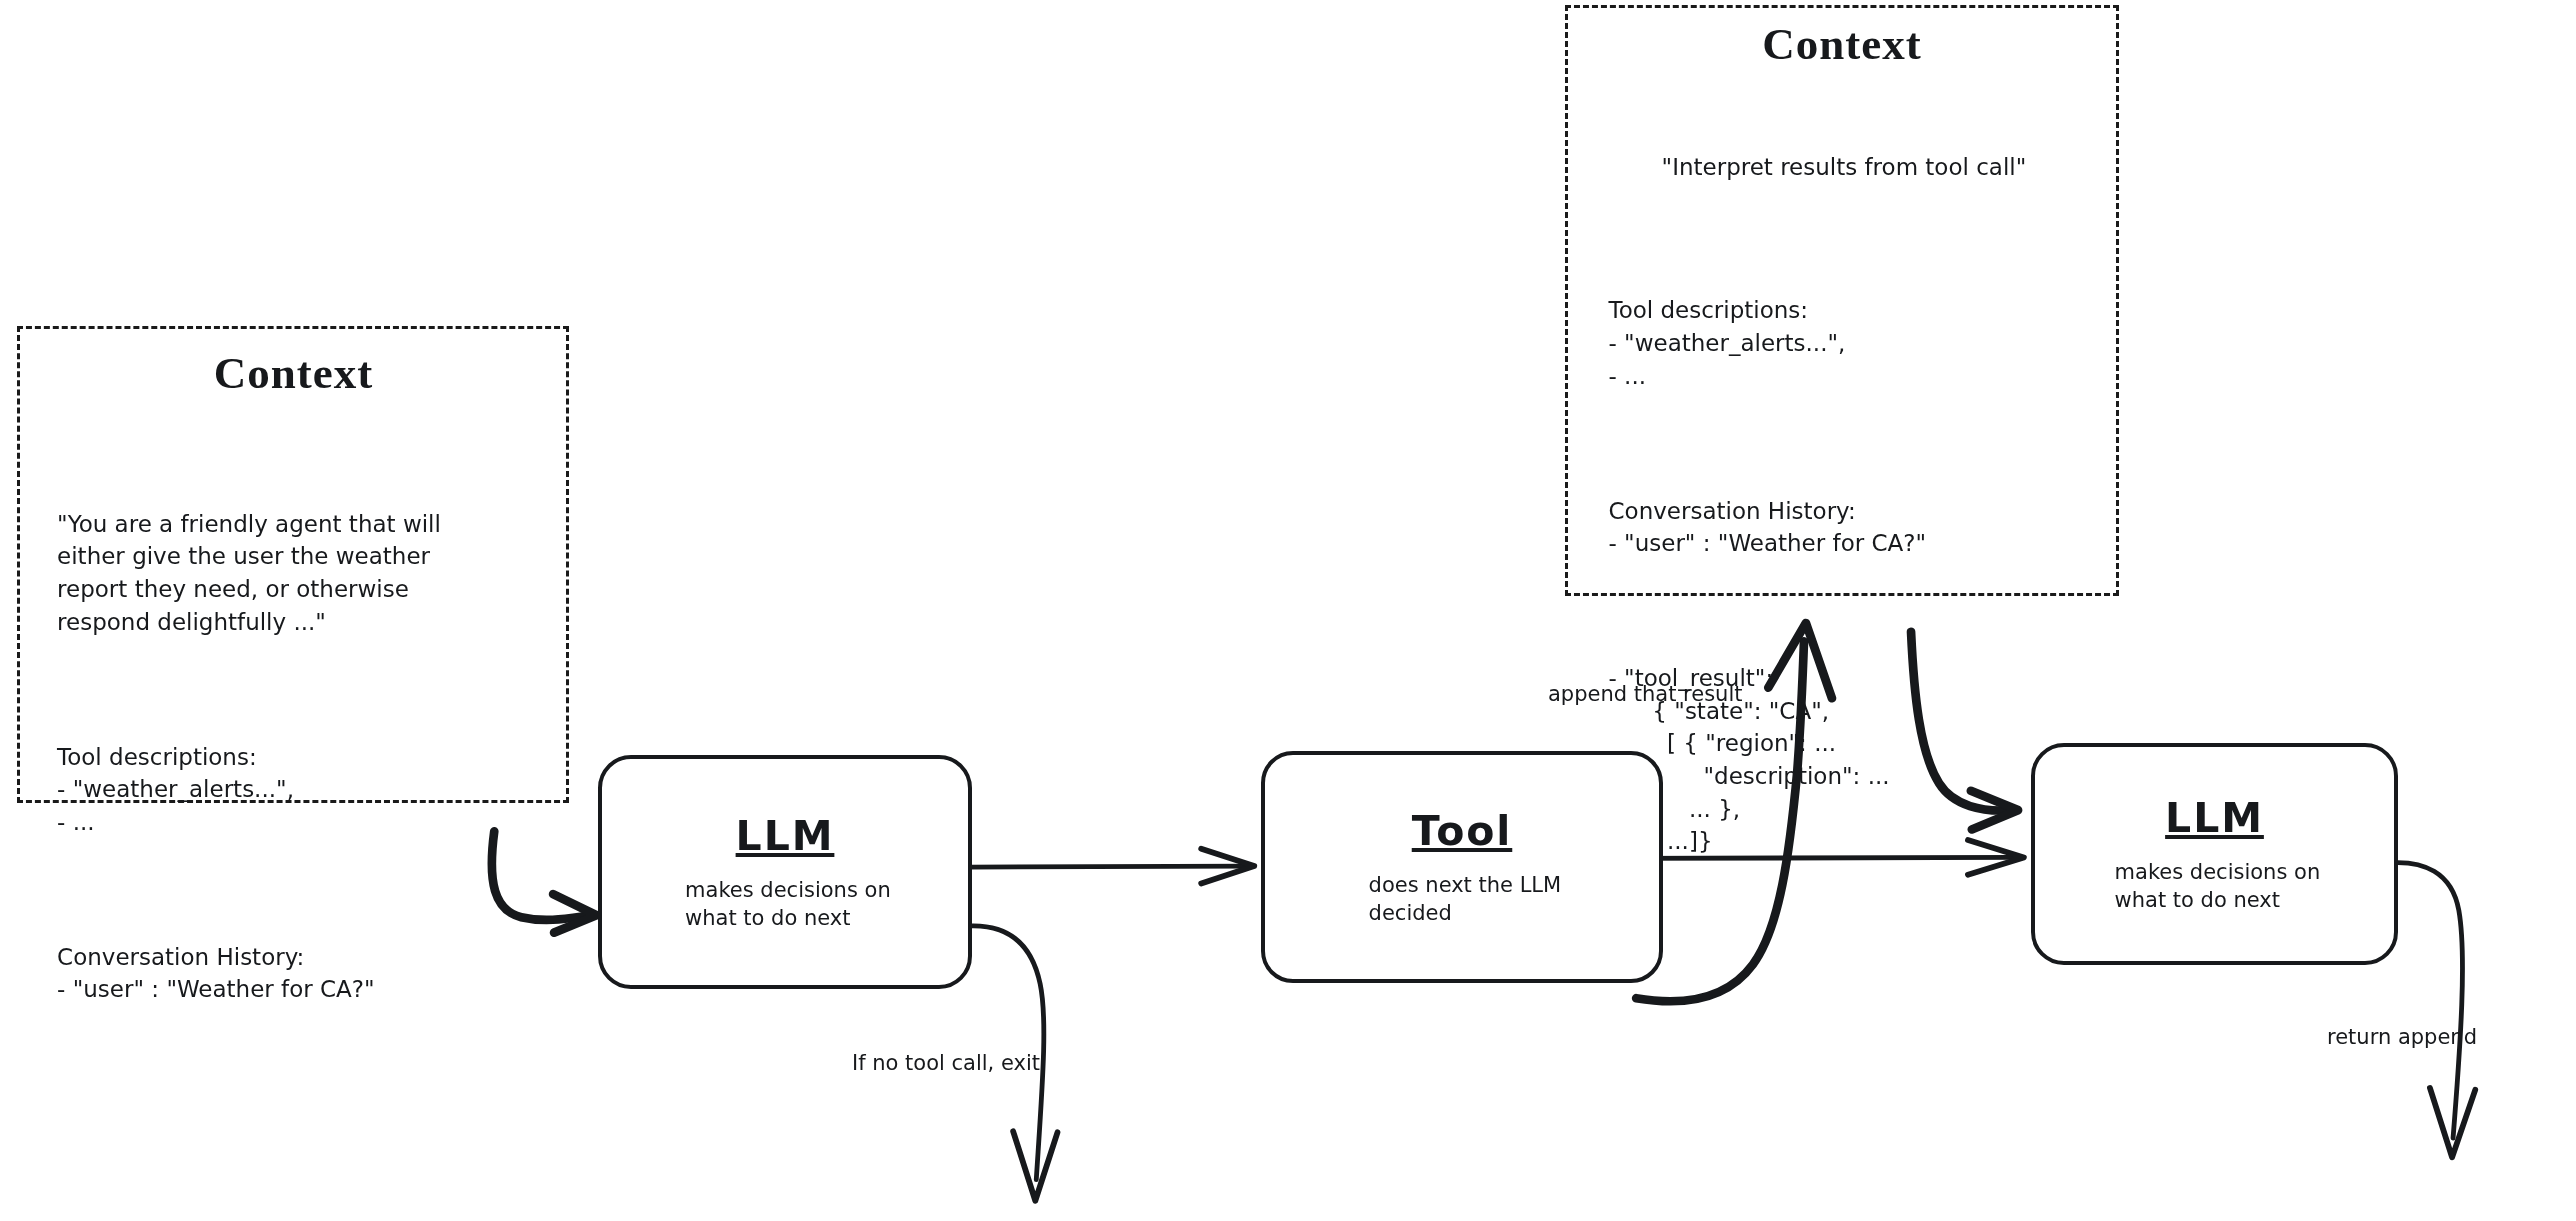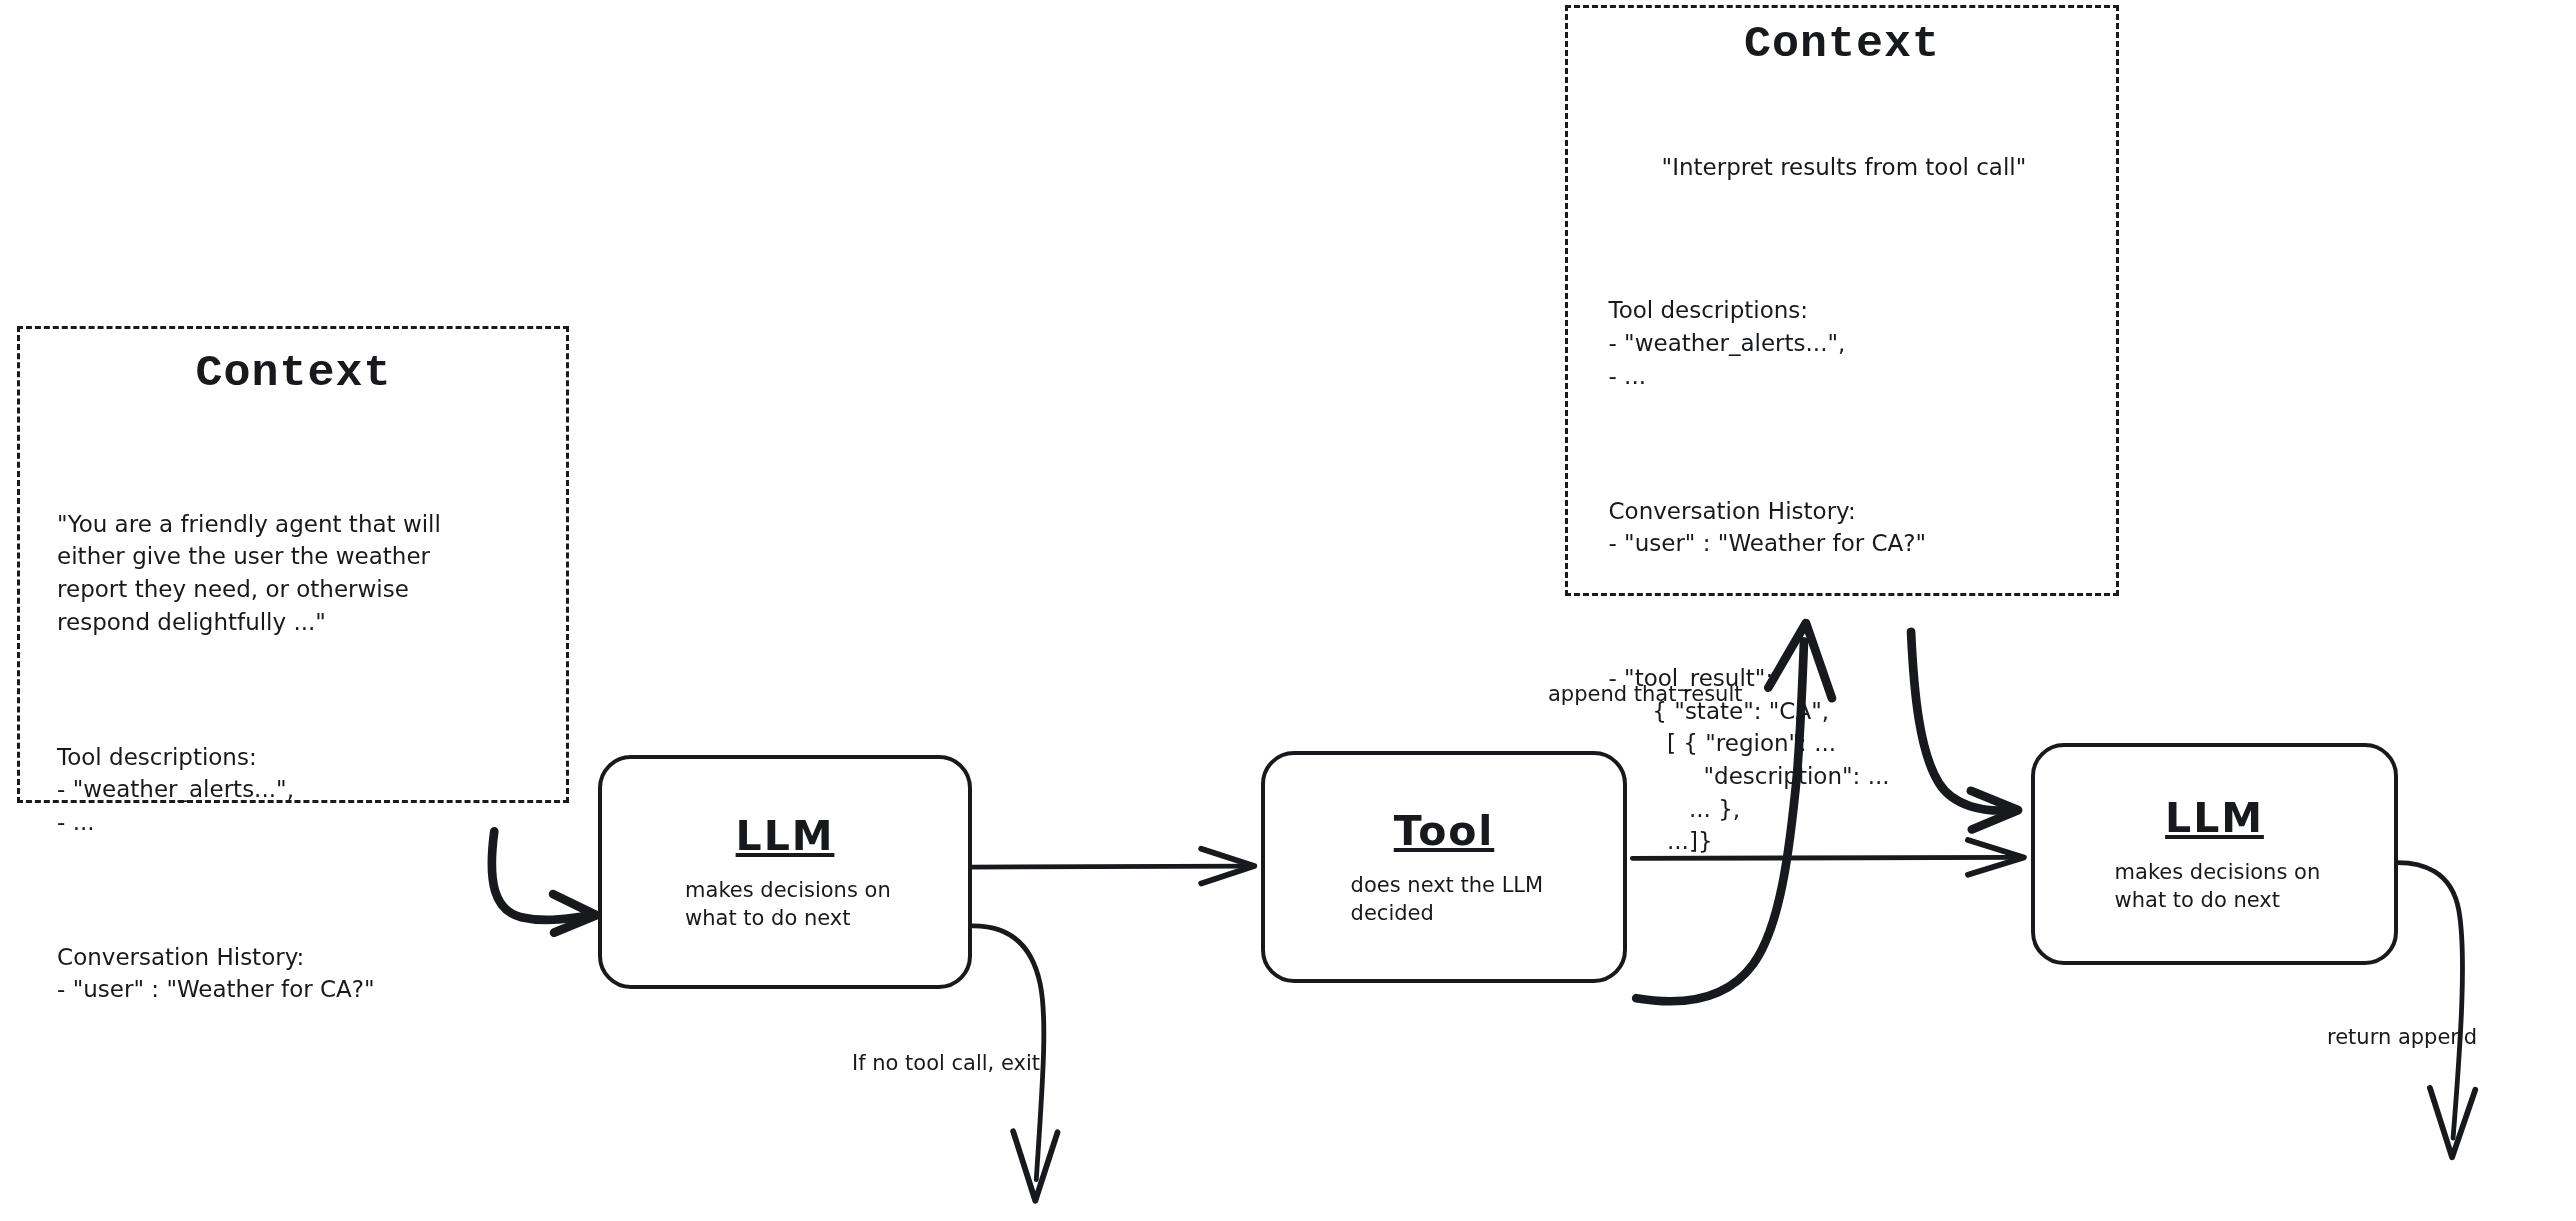--- a/index.html
+++ b/index.html
@@ -29,21 +29,21 @@
 
   
   .context-box {
     position: absolute;
     box-sizing: border-box;
     border: 3.9px dashed #1a1a1a;
     background: transparent;
   }
   .context-title {
     text-align: center;
-    font-family: Liberation Mono, monospace;
+    font-family: Liberation Serif, serif;
     font-size: 44px;
     font-weight: 700;
     letter-spacing: 1px;
     color: #17191c;
     line-height: 1.05;
   }
   .context-body {
     font-family: "DejaVu Sans", sans-serif;
     font-size: 23px;
     line-height: 1.42;
@@ -103,21 +103,21 @@
   .node-sub {
     font-family: "DejaVu Sans", sans-serif;
     font-size: 21px;
     line-height: 1.34;
     color: #17191c;
     text-align: left;
     white-space: pre-line;
   }
 
   #node-llm-1 { left: 598px; top: 755px; width: 374px; height: 234px; }
-  #node-tool  { left: 1261px; top: 751px; width: 366px; height: 232px; }
+  #node-tool  { left: 1261px; top: 751px; width: 402px; height: 232px; border-radius: 32px; }
   #node-llm-2 { left: 2031px; top: 743px; width: 367px; height: 222px; }
 
   #node-llm-1 .node-sub,
   #node-llm-2 .node-sub { padding-left: 5.8px; }
   #node-tool .node-sub { padding-left: 5.8px; }
 
   
   .edge-label {
     position: absolute;
     font-family: "DejaVu Sans", sans-serif;

